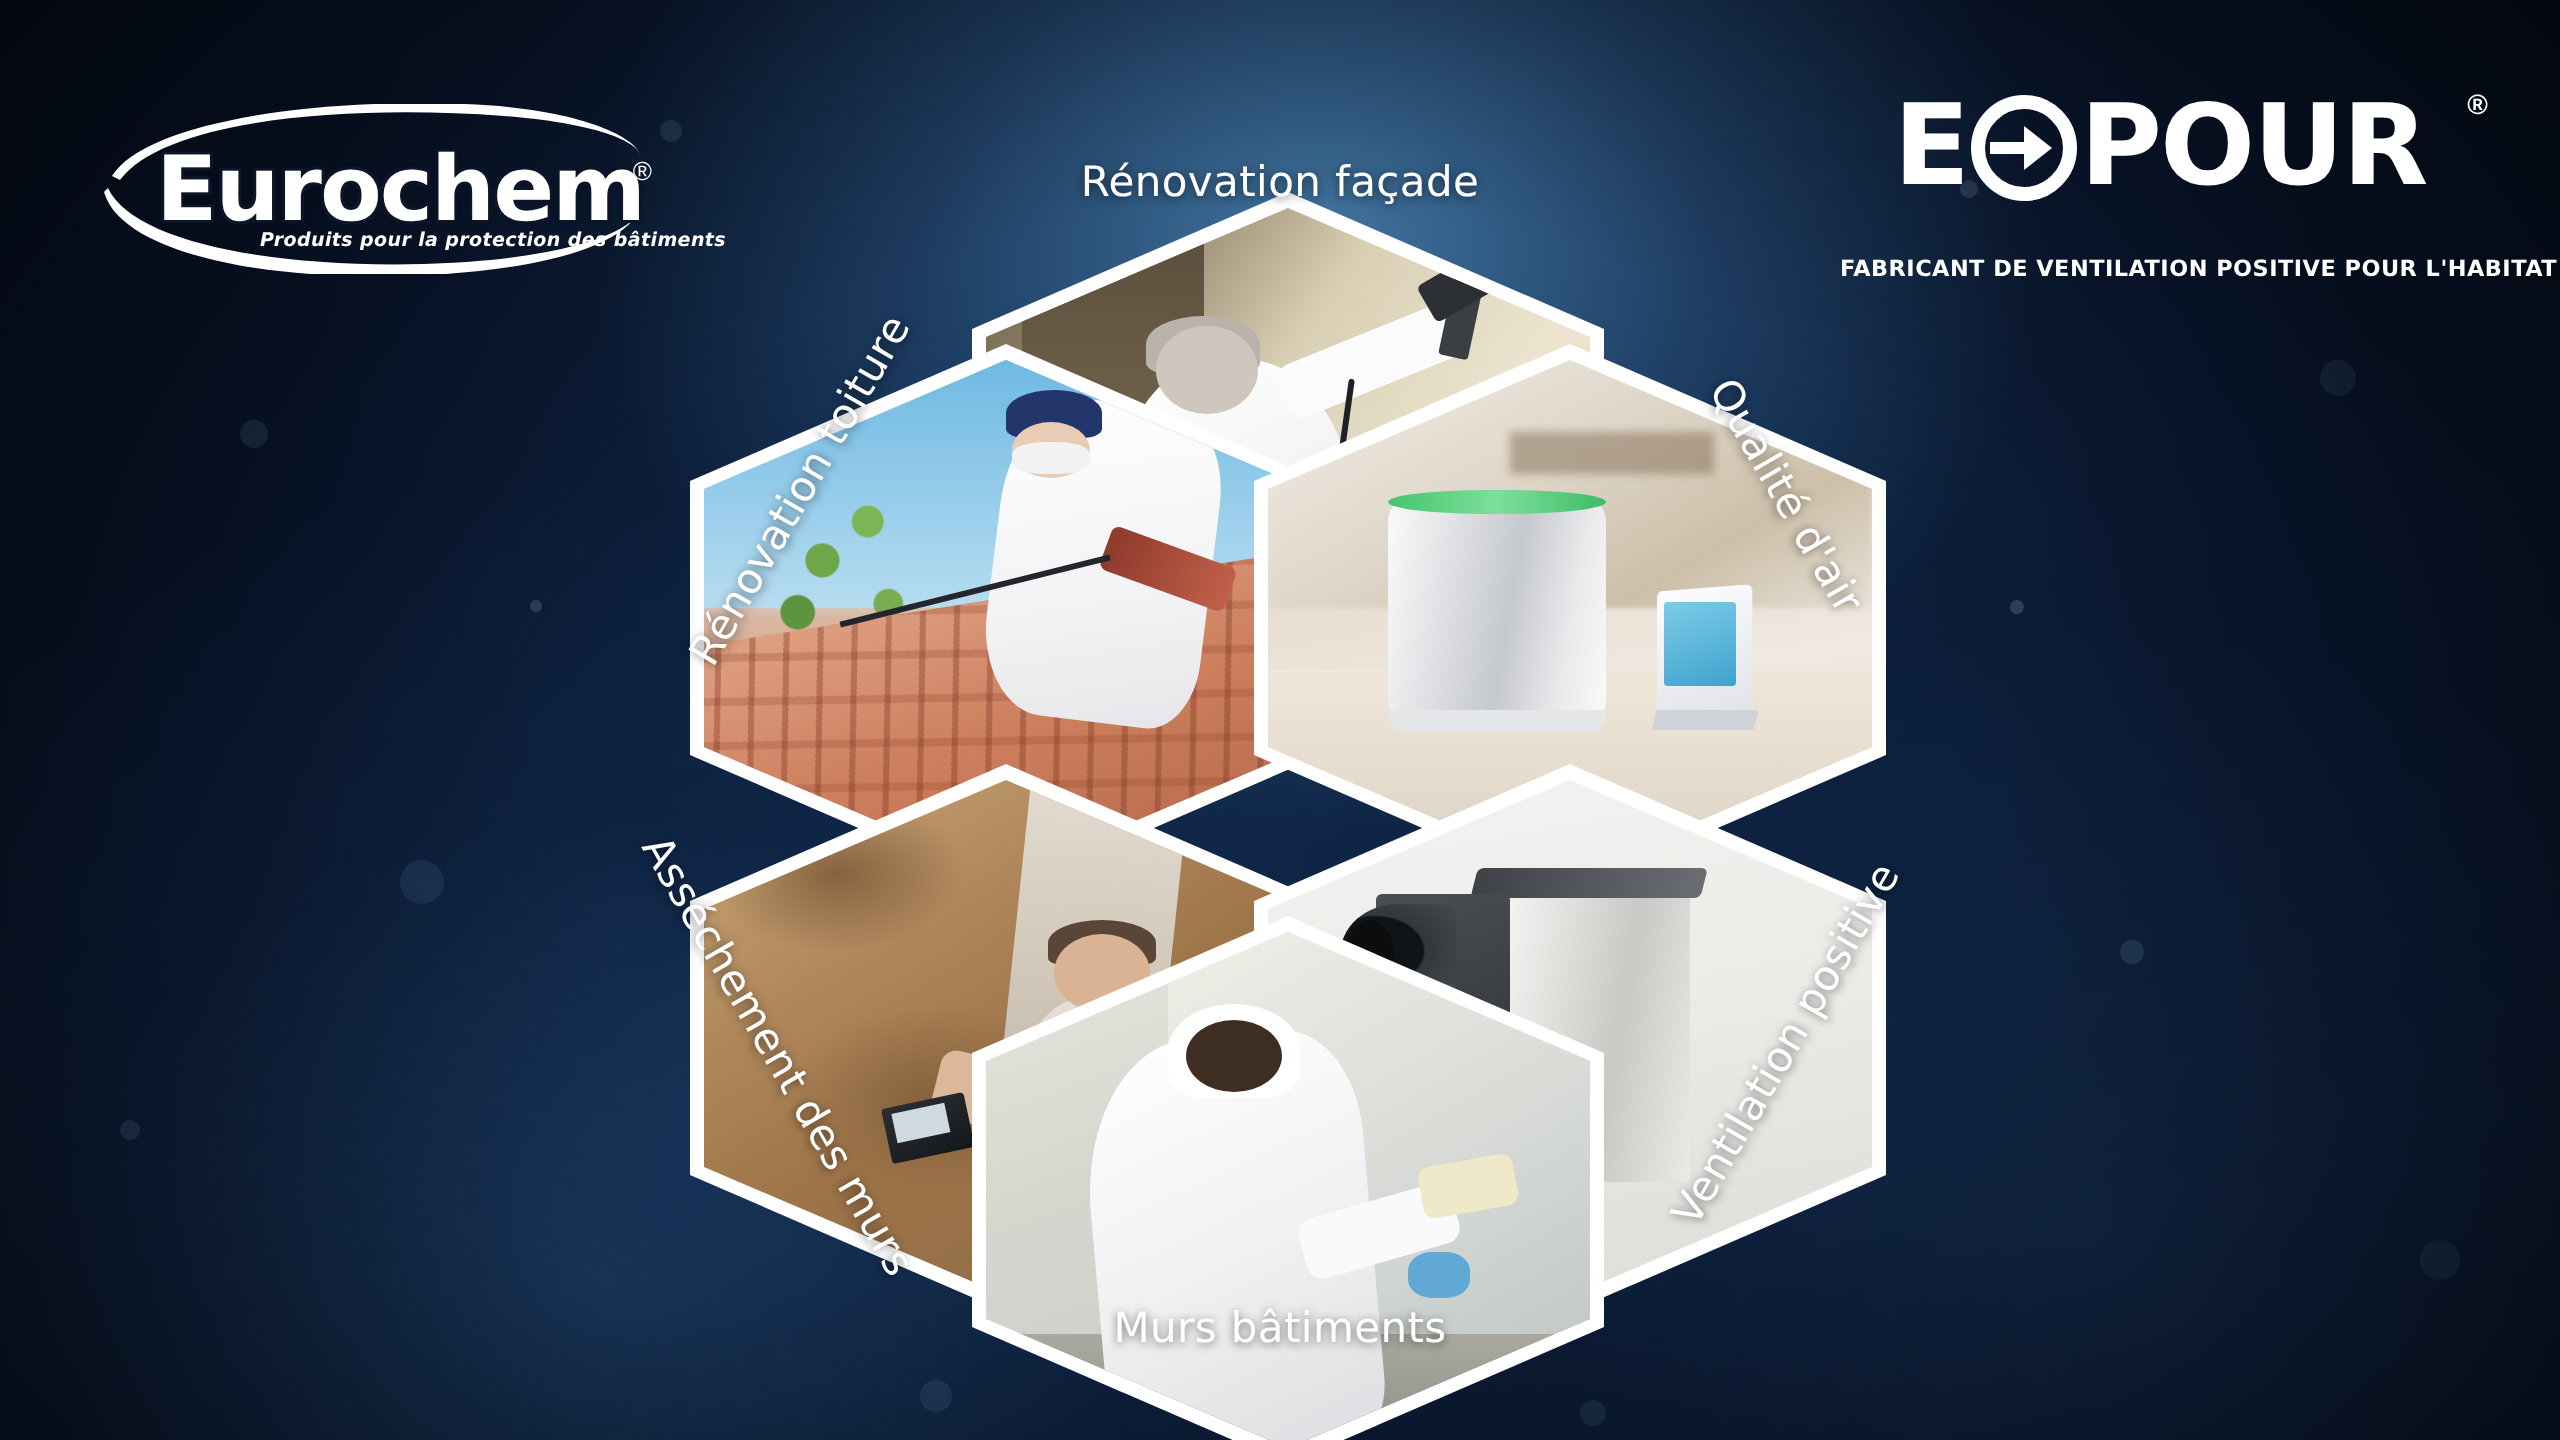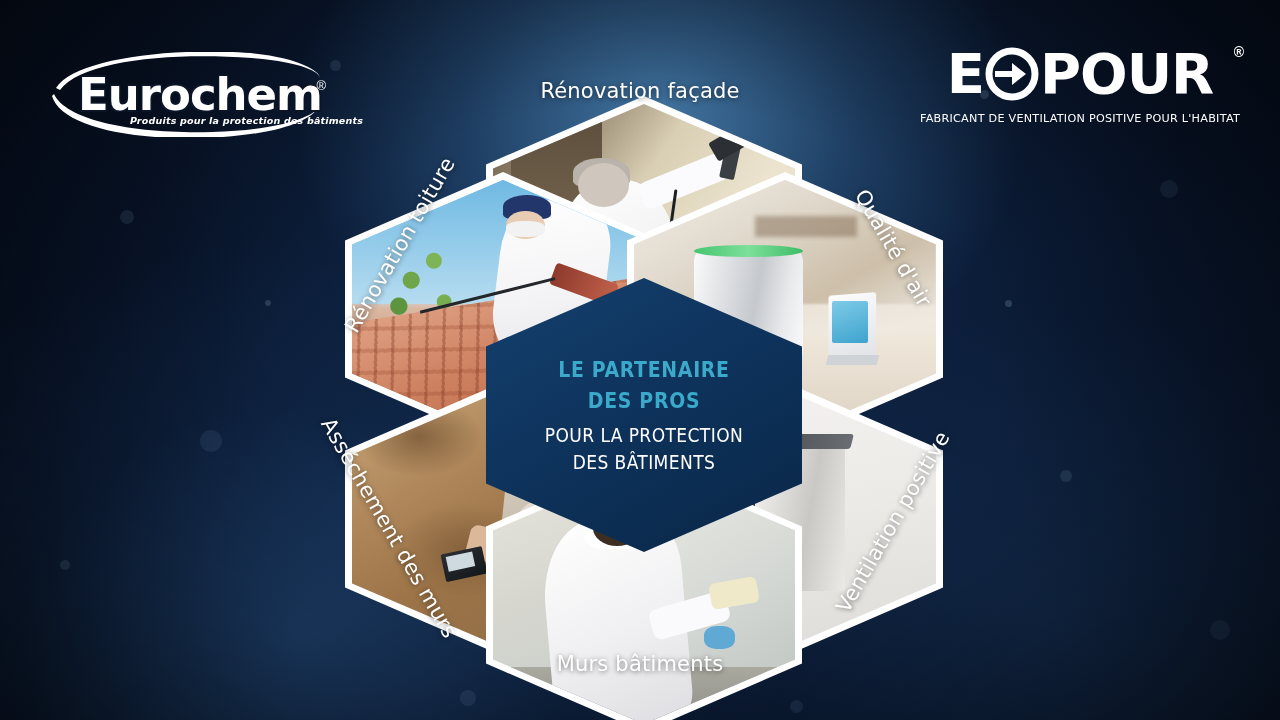--- a/index.html
+++ b/index.html
@@ -63,22 +63,22 @@
   #logo-right .word {
     font-family:"DejaVu Sans", sans-serif;
     font-size:56px; font-weight:bold; color:#ffffff; letter-spacing:-1px;
     line-height:1; white-space:nowrap;
   }
   #logo-right .reg2 {
     position:absolute; right:-4px; top:0px; font-size:14px; color:#fff; font-weight:bold;
   }
   #logo-right .sub {
     font-family:"DejaVu Sans", sans-serif;
-    font-size:11.2px; font-weight:normal; color:#ffffff; letter-spacing:0.25px;
-    margin-top:8px; white-space:nowrap;
+    font-size:11.2px; font-weight:bold; color:#ffffff; letter-spacing:0.25px;
+    margin-top:24px; white-space:nowrap;
   }
 
   
   #comb { position:absolute; left:330px; top:96px; width:630px; height:560px; }
   .hex {
     position:absolute;
     clip-path:polygon(50% 0%, 100% 25%, 100% 75%, 50% 100%, 0% 75%, 0% 25%);
     overflow:hidden;
   }
   .hex.frame { background:#ffffff; }
@@ -388,26 +388,20 @@
         <div class="body2"></div>
         <div class="hood"></div>
         <div class="head3"></div>
         <div class="arm3"></div>
         <div class="roller"></div>
         <div class="glove"></div>
       </div>
     </div>
   </div>
 
-  <div class="hex center-hex" style="left:156px; top:182px; width:316px; height:274px;">
-    <div class="ctr-l1">LE PARTENAIRE</div>
-    <div class="ctr-l2">DES PROS</div>
-    <div class="ctr-l3">POUR LA PROTECTION</div>
-    <div class="ctr-l4">DES BÂTIMENTS</div>
-  </div>
 </div>
 
 <div class="lbl" id="lbl-facade">Rénovation façade</div>
 <div class="lbl" id="lbl-toiture">Rénovation toiture</div>
 <div class="lbl" id="lbl-assech">Asséchement des murs</div>
 <div class="lbl" id="lbl-murs">Murs bâtiments</div>
 <div class="lbl" id="lbl-qualite">Qualité d'air</div>
 <div class="lbl" id="lbl-ventil">Ventilation positive</div>
 
 </body></html>

